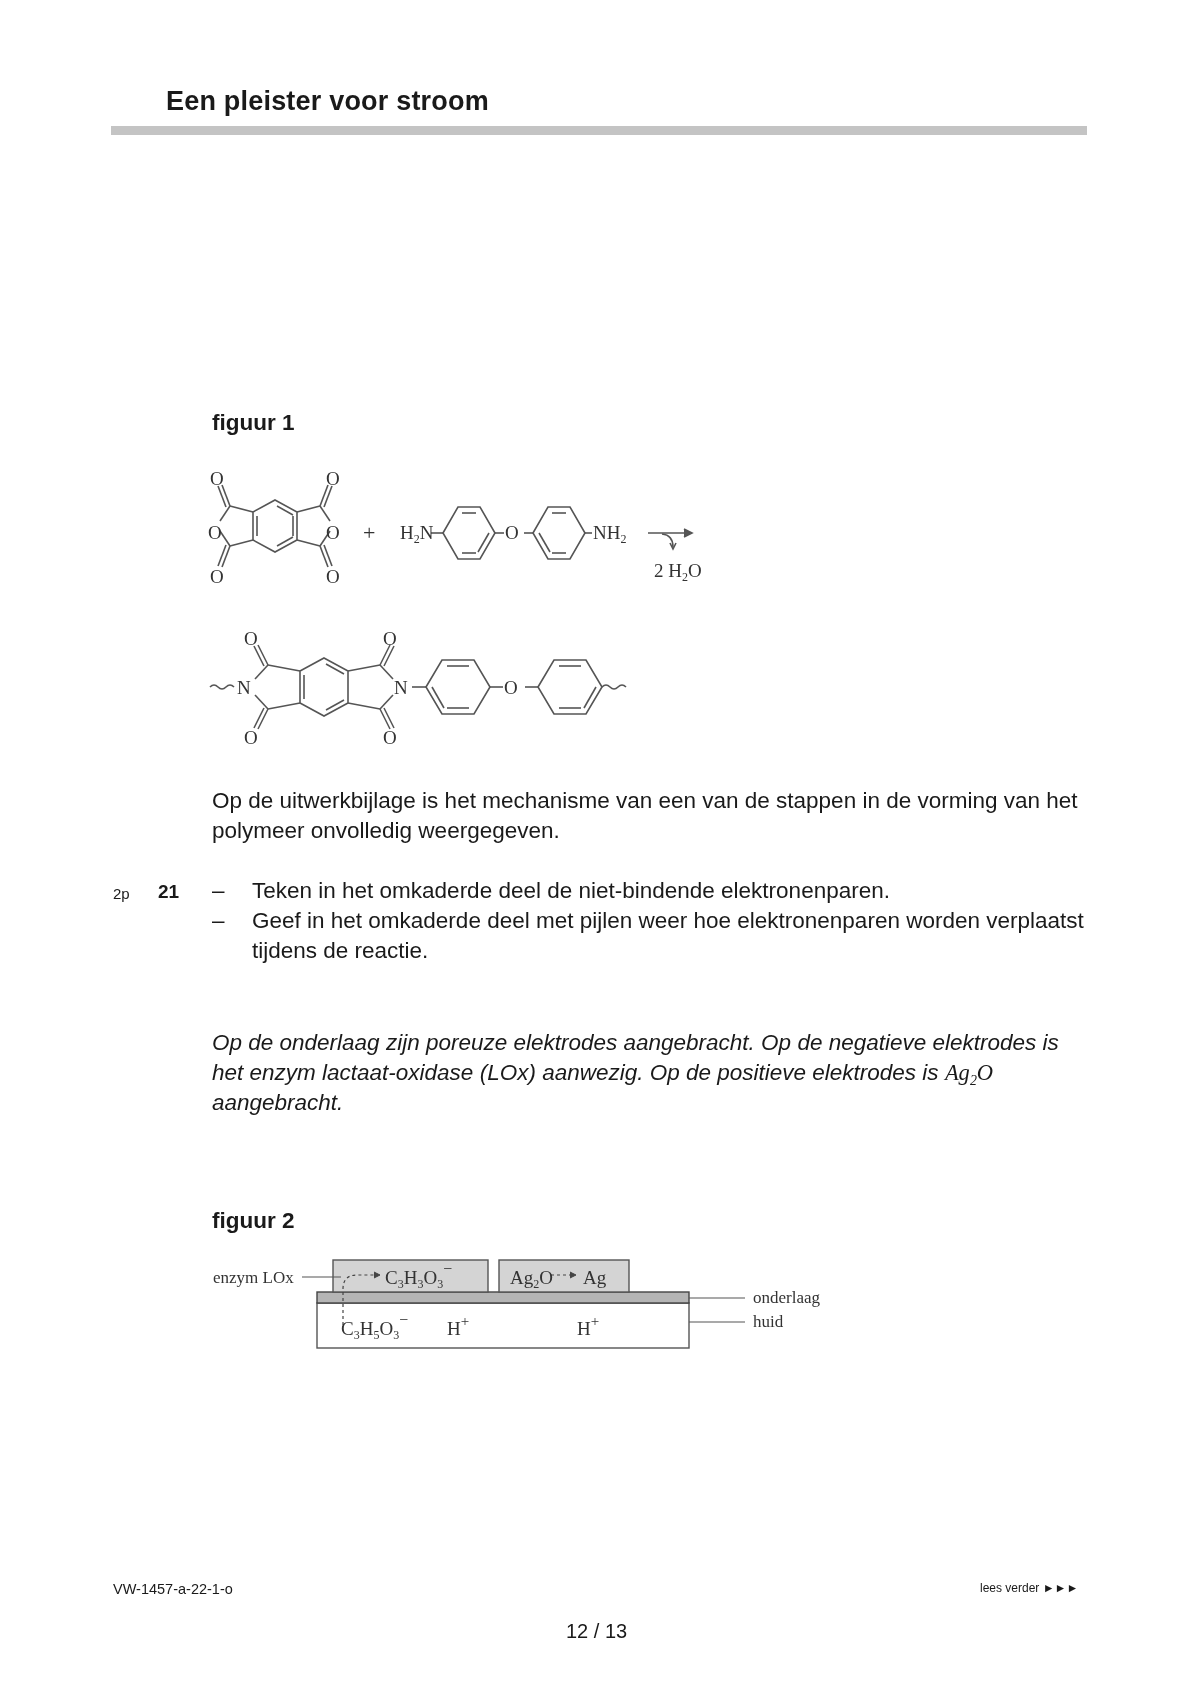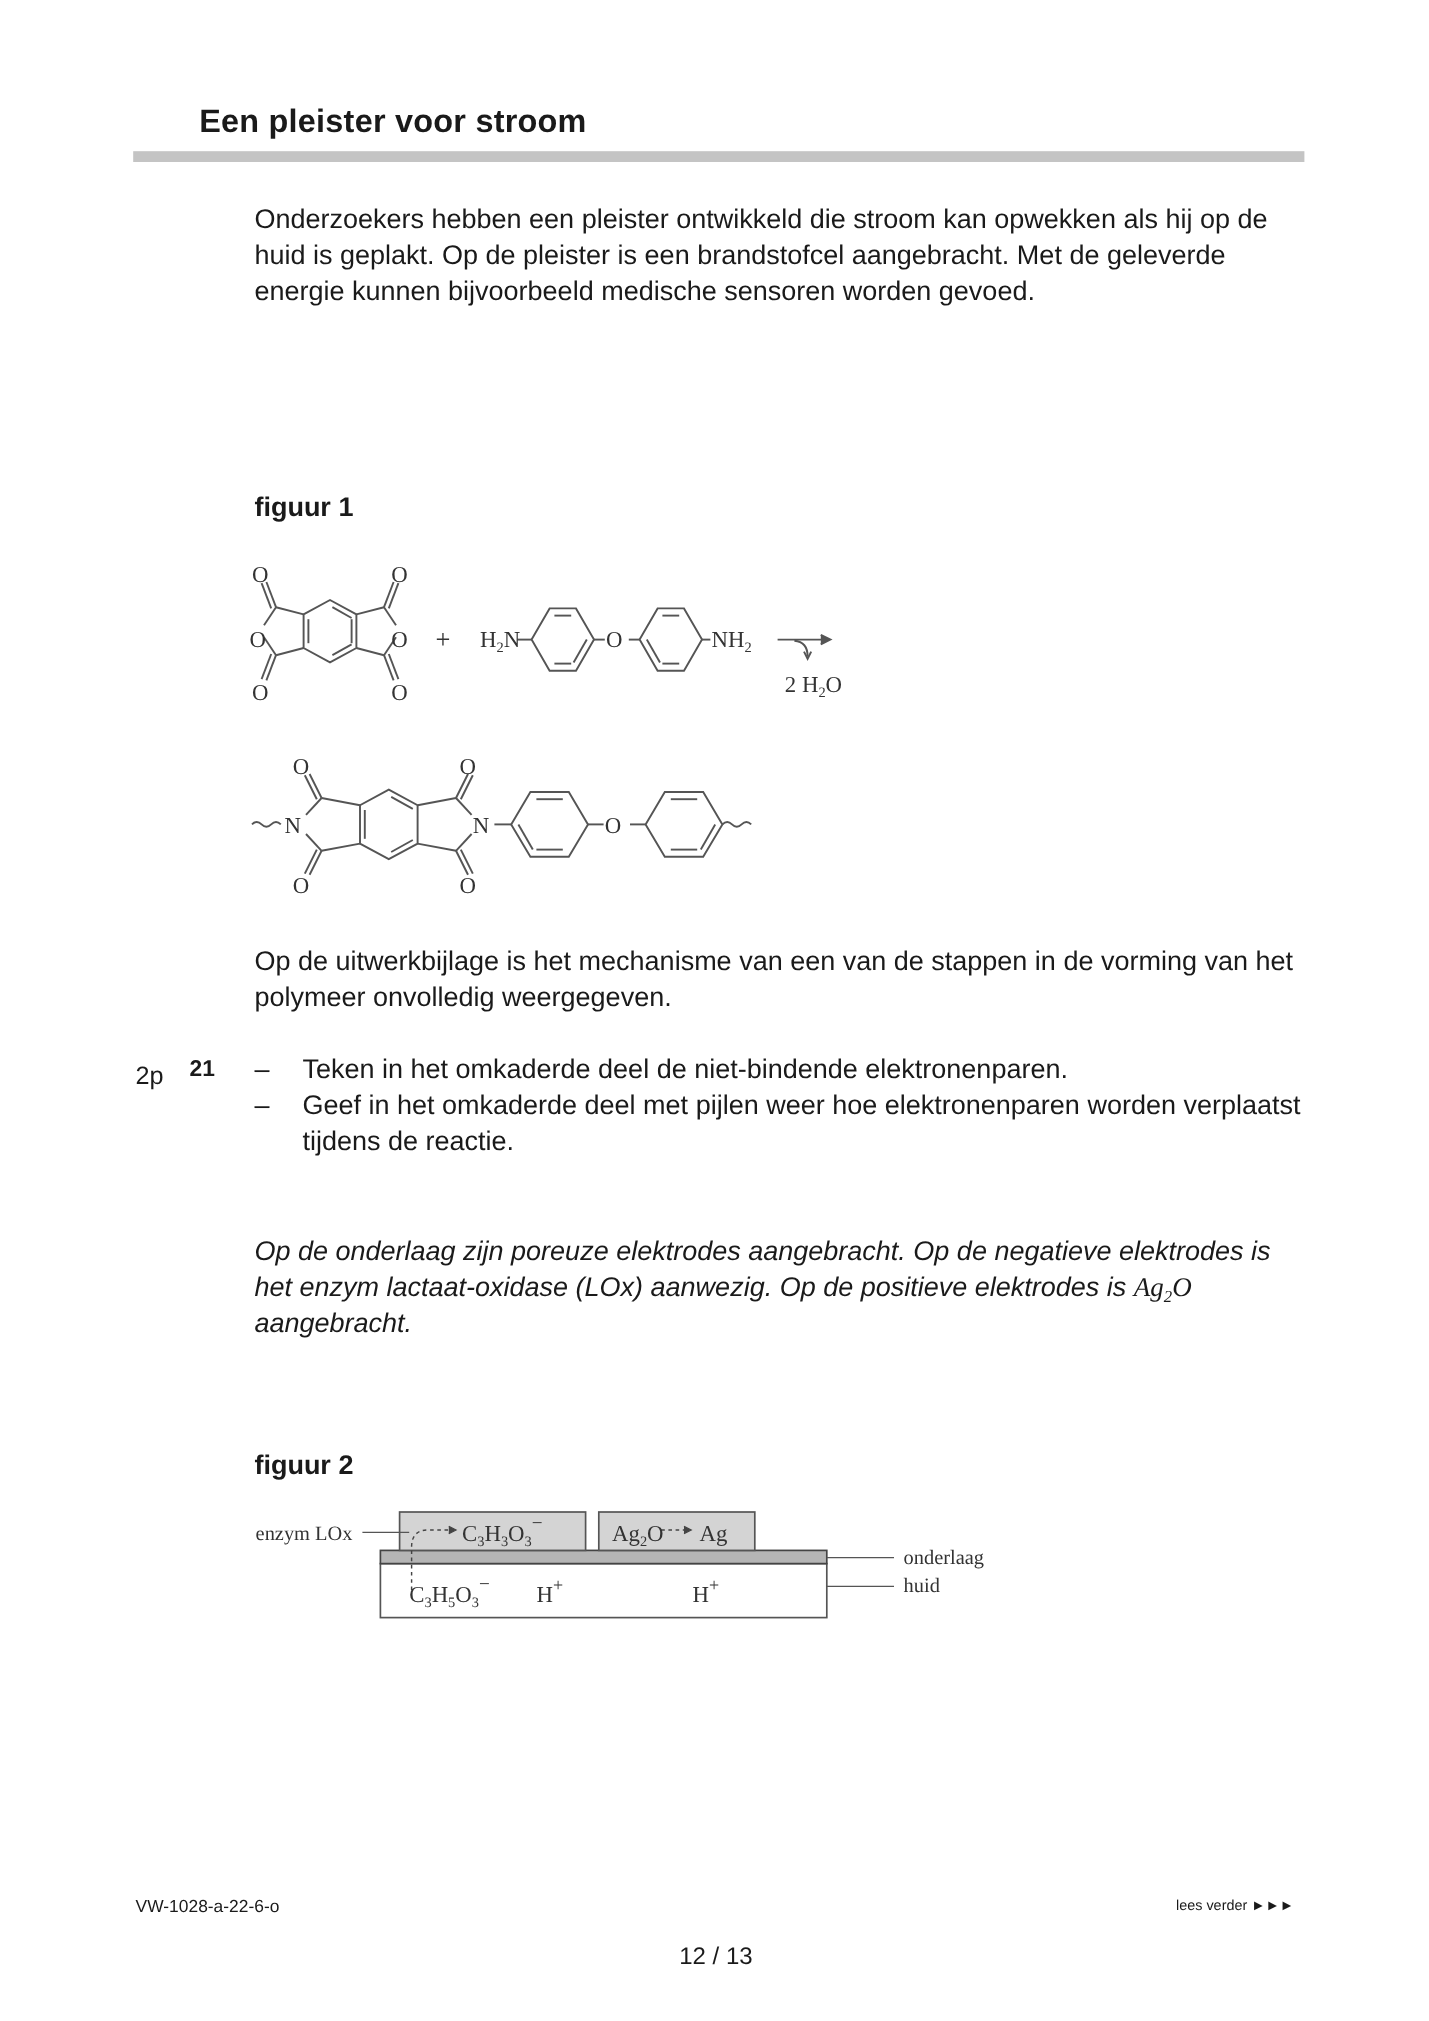--- a/index.html
+++ b/index.html
@@ -5,39 +5,38 @@
   html, body { margin:0; padding:0; background:#ffffff; }
   body { width:1191px; height:1684px; position:relative; overflow:hidden;
          font-family:"Liberation Sans", sans-serif; color:#1a1a1a; }
   .abs { position:absolute; }
   .title { left:166px; top:86px; font-size:27px; font-weight:bold; letter-spacing:0.2px; }
   .rule { left:111px; top:126px; width:976px; height:9px; background:#c4c4c4; }
   .para { left:212px; width:880px; font-size:22.5px; line-height:30px; }
   .para p { margin:0; }
   .figlabel { left:212px; font-size:22.5px; font-weight:bold; }
   .serif { font-family:"Liberation Serif", serif; }
-  .qpts { left:113px; top:885px; font-size:21px; }
+  .qpts { left:113px; top:885px; font-size:15px; }
   .qnum { left:158px; top:881px; font-size:19px; font-weight:bold; }
   .qtext { left:212px; top:876px; width:880px; font-size:22.5px; line-height:30px; }
   .qtext .li { position:relative; padding-left:40px; }
   .qtext .li .dash { position:absolute; left:0; top:0; }
   .footer-code { left:113px; top:1581px; font-size:14.5px; }
   .footer-page { left:566px; top:1620px; font-size:20px; }
   .footer-next { left:980px; top:1581px; font-size:12px; }
   sub { font-size:0.62em; vertical-align:-0.35em; line-height:0; }
   svg text { font-family:"Liberation Serif", serif; fill:#333; }
 </style>
 </head>
 <body>
 
 <div class="abs title">Een pleister voor stroom</div>
 <div class="abs rule"></div>
 
 <div class="abs para" style="top:168px;">
-  <p>Onderzoekers hebben een pleister ontwikkeld die stroom kan opwekken als hij op de huid is geplakt. Op de pleister is een brandstofcel aangebracht. Met de geleverde energie kunnen bijvoorbeeld medische sensoren worden gevoed.</p>
 </div>
 
 <div class="abs figlabel" style="top:410px;">figuur 1</div>
 
 <svg class="abs" style="left:200px;top:455px;" width="660" height="150" viewBox="0 0 660 150">
   <g stroke="#555" stroke-width="1.6" fill="none">
 
     <polygon points="75,45 97,57 97,85 75,97 53,85 53,57"></polygon>
     <line x1="57" y1="61" x2="57" y2="81"></line>
     <line x1="93" y1="61" x2="93" y2="81"></line>
@@ -187,15 +186,15 @@
   <text x="180" y="29" font-size="19">C<tspan font-size="12" dy="4">3</tspan><tspan dy="-4">H</tspan><tspan font-size="12" dy="4">3</tspan><tspan dy="-4">O</tspan><tspan font-size="12" dy="4">3</tspan><tspan font-size="16" dy="-14">−</tspan></text>
   <text x="305" y="29" font-size="19">Ag<tspan font-size="12" dy="4">2</tspan><tspan dy="-4">O</tspan></text>
   <text x="378" y="29" font-size="19">Ag</text>
   <text x="548" y="48" font-size="17">onderlaag</text>
   <text x="548" y="72" font-size="17">huid</text>
   <text x="136" y="80" font-size="19">C<tspan font-size="12" dy="4">3</tspan><tspan dy="-4">H</tspan><tspan font-size="12" dy="4">5</tspan><tspan dy="-4">O</tspan><tspan font-size="12" dy="4">3</tspan><tspan font-size="16" dy="-14">−</tspan></text>
   <text x="242" y="80" font-size="19">H<tspan font-size="15" dy="-9">+</tspan></text>
   <text x="372" y="80" font-size="19">H<tspan font-size="15" dy="-9">+</tspan></text>
 </svg>
 
-<div class="abs footer-code">VW-1028-a-22-6-o</div>
+<div class="abs footer-code">VW-1457-a-22-1-o</div>
 <div class="abs footer-page">12 / 13</div>
 <div class="abs footer-next">lees verder ►►►</div>
 
 </body></html>

